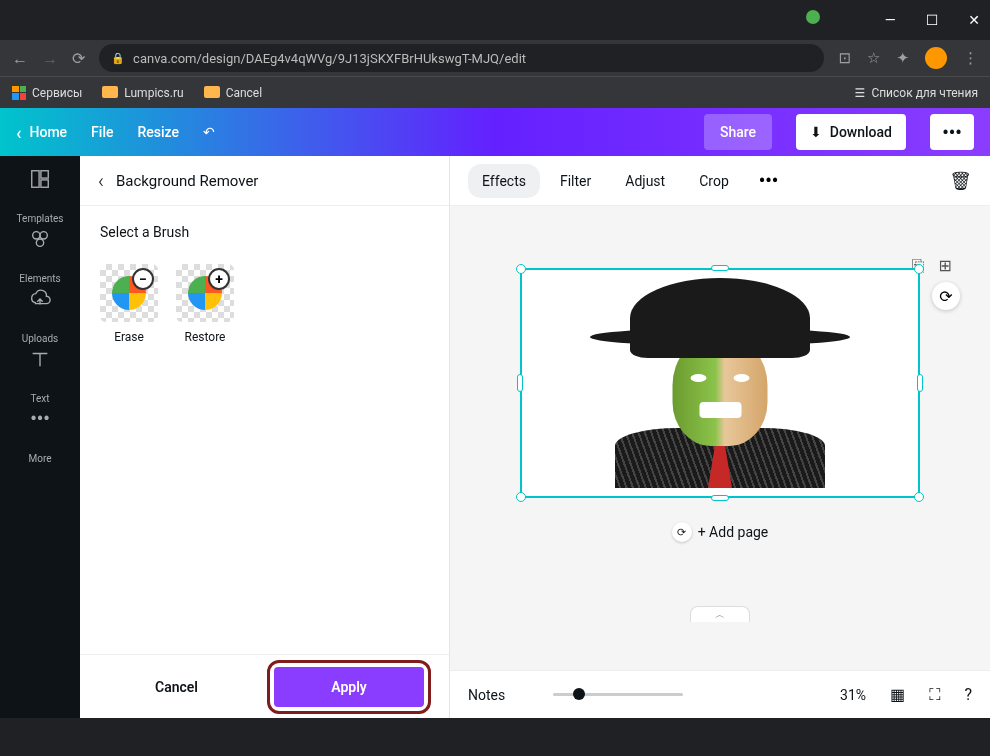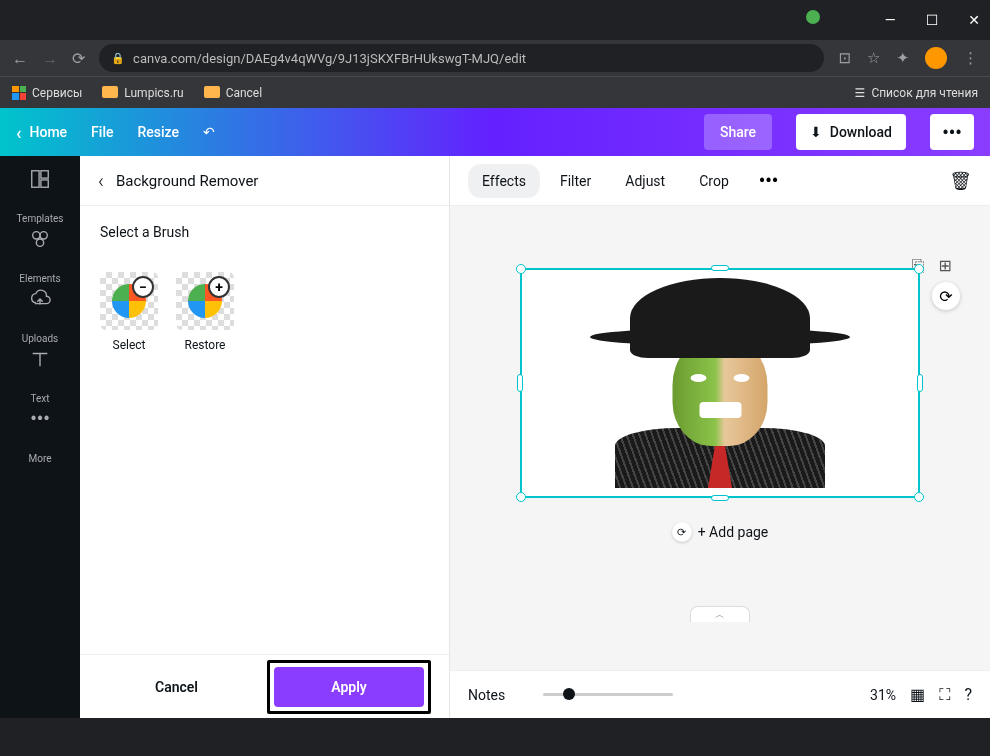--- a/index.html
+++ b/index.html
@@ -29,30 +29,30 @@
 .download-btn{background:#fff;color:#0e1318;height:36px;padding:0 14px;border-radius:4px;display:flex;align-items:center;gap:8px;font-size:14px;font-weight:500;cursor:pointer}
 .more-btn{background:#fff;color:#0e1318;height:36px;width:44px;border-radius:4px;display:flex;align-items:center;justify-content:center;cursor:pointer;font-size:18px;font-weight:700}
 .main{display:flex;height:562px;background:#fff}
 .icon-rail{width:80px;background:#0e1318;display:flex;flex-direction:column;align-items:center;padding-top:12px;gap:4px;color:#a8abb0}
 .rail-item{width:100%;height:56px;display:flex;flex-direction:column;align-items:center;justify-content:space-between;gap:17px;font-size:10px;cursor:pointer}
 .rail-item svg{width:22px;height:22px;fill:none;stroke:#a8abb0;stroke-width:1.5}
 .side-panel{width:370px;background:#fff;display:flex;flex-direction:column;border-right:1px solid #e5e5e5}
 .panel-header{height:50px;display:flex;align-items:center;padding:0 18px;gap:12px;font-size:15px;color:#0e1318;border-bottom:1px solid #eee}
 .panel-header .back{font-size:20px;cursor:pointer;font-weight:300}
 .panel-body{padding:18px 20px;flex:1}
-.brush-label{font-size:14px;color:#0e1318;margin-bottom:32px}
+.brush-label{font-size:14px;color:#0e1318;margin-bottom:24px}
 .brushes{display:flex;gap:18px}
 .brush{display:flex;flex-direction:column;align-items:center;gap:8px;cursor:pointer}
 .brush-icon{width:58px;height:58px;background-image:linear-gradient(45deg,#ddd 25%,transparent 25%),linear-gradient(-45deg,#ddd 25%,transparent 25%),linear-gradient(45deg,transparent 75%,#ddd 75%),linear-gradient(-45deg,transparent 75%,#ddd 75%);background-size:12px 12px;background-position:0 0,0 6px,6px -6px,-6px 0;border-radius:6px;display:flex;align-items:center;justify-content:center;position:relative}
 .ball{width:34px;height:34px;border-radius:50%;background:conic-gradient(#ff5722 0 90deg,#ffc107 90deg 180deg,#2196f3 180deg 270deg,#4caf50 270deg 360deg)}
 .badge{position:absolute;top:4px;right:4px;width:22px;height:22px;border-radius:50%;background:#fff;border:2px solid #333;display:flex;align-items:center;justify-content:center;font-size:14px;font-weight:700}
 .brush span{font-size:12px;color:#0e1318}
 .panel-footer{height:64px;display:flex;align-items:center;gap:12px;padding:0 18px;border-top:1px solid #eee}
 .cancel-btn{flex:1;height:40px;display:flex;align-items:center;justify-content:center;font-size:14px;font-weight:600;color:#0e1318;cursor:pointer}
-.apply-wrap{border:3px solid #000000;border-radius:2px;padding:4px}
+.apply-wrap{border:3px solid #7f1d1d;border-radius:12px;padding:4px}
 .apply-btn{width:150px;height:40px;background:#8b3dff;color:#fff;display:flex;align-items:center;justify-content:center;font-size:14px;font-weight:600;border-radius:4px;cursor:pointer}
 .canvas-area{flex:1;display:flex;flex-direction:column;background:#fff}
 .toolbar{height:50px;display:flex;align-items:center;padding:0 18px;gap:6px;border-bottom:1px solid #eee}
 .tb-btn{height:34px;padding:8px 14px;display:flex;align-items:center;font-size:14px;color:#0e1318;border-radius:13px;cursor:pointer}
 .tb-btn.active{background:#eef0f2}
 .tb-more{font-size:18px;font-weight:700;padding:0 10px;cursor:pointer}
 .tb-spacer{flex:1}
 .trash{font-size:18px;cursor:pointer;color:#0e1318}
 .canvas-body{flex:1;background:#f5f5f5;position:relative;overflow:hidden;padding:20px 30px}
 .canvas-actions{position:absolute;top:50px;right:38px;display:flex;gap:14px;color:#555}
@@ -69,21 +69,21 @@
 .hat{position:absolute;top:0;left:50%;transform:translateX(-50%);width:180px;height:80px;background:#1a1a1a;border-radius:50% 50% 10% 10%}
 .hat::before{content:"";position:absolute;bottom:12px;left:-40px;right:-40px;height:18px;background:#1a1a1a;border-radius:50%}
 .face{position:absolute;top:58px;left:50%;transform:translateX(-50%);width:95px;height:110px;background:linear-gradient(90deg,#6b9b2f 0%,#8bc34a 45%,#e8c79a 55%,#d4a56a 100%);border-radius:45% 45% 40% 40%}
 .eye{position:absolute;width:16px;height:8px;background:#fff;border-radius:50%;top:38px}
 .eye.l{left:18px}.eye.r{right:18px}
 .mouth{position:absolute;bottom:28px;left:50%;transform:translateX(-50%);width:42px;height:16px;background:#fff;border-radius:4px}
 .suit{position:absolute;bottom:0;left:50%;transform:translateX(-50%);width:210px;height:60px;background:repeating-linear-gradient(70deg,#1a1a1a 0 4px,#444 4px 6px);border-radius:30% 30% 0 0}
 .tie{position:absolute;bottom:0;left:50%;transform:translateX(-50%);width:24px;height:44px;background:#c62828;clip-path:polygon(30% 0,70% 0,100% 100%,0 100%)}
 .addpage{text-align:center;margin-top:24px;font-size:14px;color:#0e1318;cursor:pointer;display:flex;align-items:center;justify-content:center;gap:6px}
 .addpage .reload{width:20px;height:20px;border-radius:50%;background:#fff;box-shadow:0 1px 3px rgba(0,0,0,0.2);display:flex;align-items:center;justify-content:center;font-size:11px}
-.bottom-bar{height:48px;display:flex;align-items:center;padding:0 18px;gap:14px;border-top:1px solid #eee;font-size:14px;color:#0e1318}
+.bottom-bar{height:48px;display:flex;align-items:center;padding:0 18px;gap:24px;border-top:1px solid #eee;font-size:14px;color:#0e1318}
 .bottom-bar .notes{cursor:pointer}
 .slider{width:130px;height:3px;background:#ccc;border-radius:2px;position:relative;margin-left:24px}
 .slider .dot{position:absolute;left:15%;top:-5px;width:12px;height:12px;border-radius:50%;background:#0e1318}
 .bb-spacer{flex:1}
 .bb-icon{cursor:pointer;font-size:16px}
 .chevron-tab{position:absolute;bottom:48px;left:50%;transform:translateX(-50%);width:60px;height:16px;background:#fff;border:1px solid #ddd;border-bottom:none;border-radius:8px 8px 0 0;display:flex;align-items:center;justify-content:center;font-size:10px;color:#666;cursor:pointer}
 .win-update{position:absolute;top:10px;right:170px;width:14px;height:14px;border-radius:50%;background:#4caf50}
 </style>
 </head>
 <body>
@@ -196,21 +196,21 @@
       <span>Background Remover</span>
     </div>
     <div class="panel-body">
       <div class="brush-label">Select a Brush</div>
       <div class="brushes">
         <div class="brush">
           <div class="brush-icon">
               <div class="ball"></div>
               <div class="badge">−</div>
             </div>
-          <span>Select</span>
+          <span>Erase</span>
         </div>
         <div class="brush">
           <div class="brush-icon">
               <div class="ball"></div>
               <div class="badge">+</div>
             </div>
           <span>Restore</span>
         </div>
       </div>
     </div>

